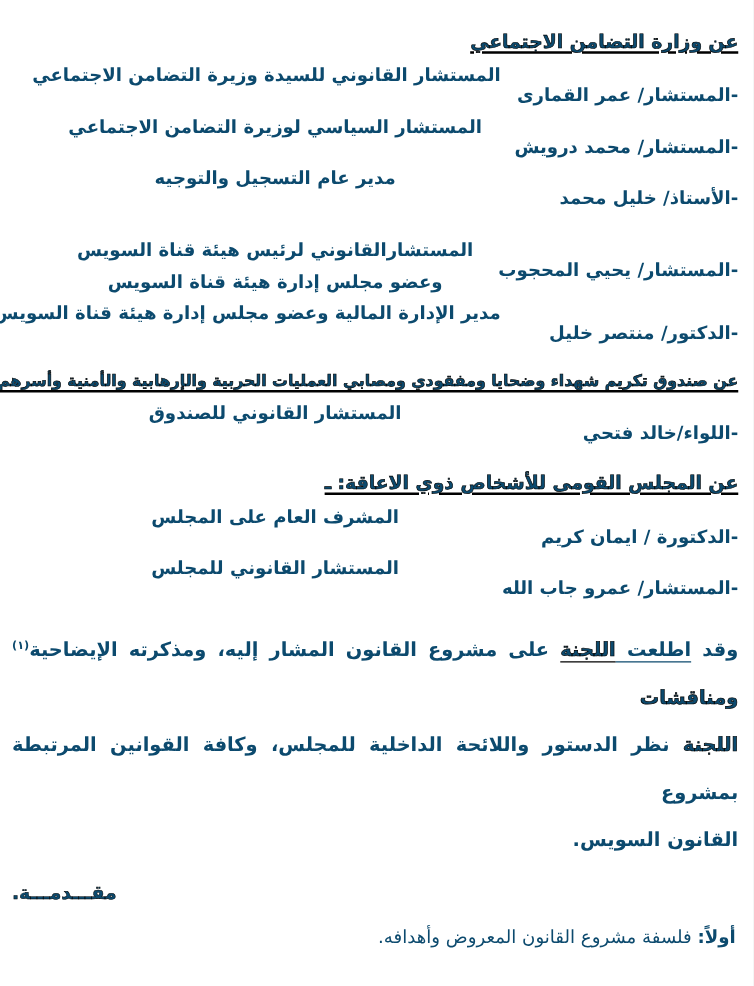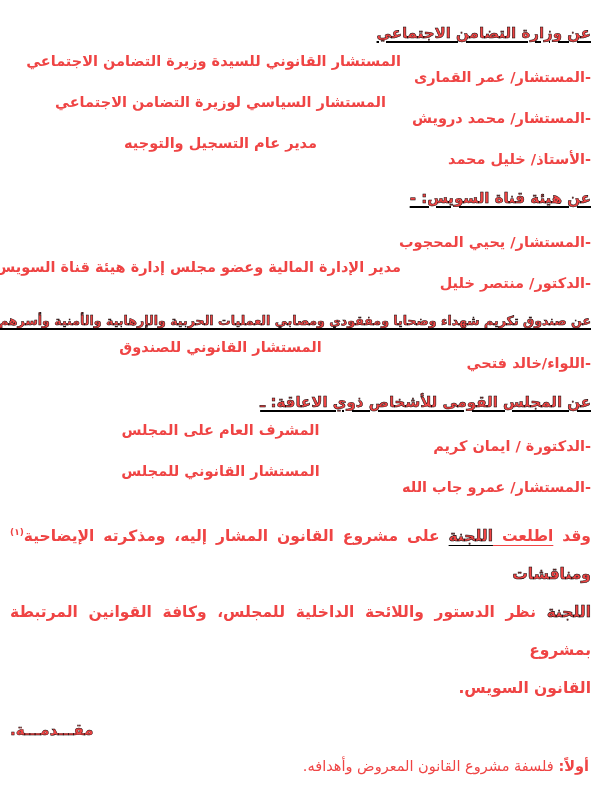--- a/index.html
+++ b/index.html
@@ -1,21 +1,21 @@
 <!DOCTYPE html>
 <html lang="ar" dir="rtl"><head>
 <meta charset="utf-8">
 <style>
   html,body{margin:0;padding:0;background:#e8e8e8;}
   .page{
     position:relative;
     width:603px;height:789px;
     margin:0 auto;
     background:#ffffff;
-    color:#ef4444;
+    color:#0c4a6e;
     direction:rtl;
     font-family:"DejaVu Sans", sans-serif;
     box-sizing:border-box;
     padding:24px 12px 0 10px;
     overflow:hidden;
   }
   
   .h{
     font-weight:bold;
     -webkit-text-stroke:0.5px #000;
@@ -75,23 +75,26 @@
     </div>
     <div class="row">
       <div class="name">-الأستاذ/ خليل محمد</div>
       <div class="roles">
           <div>مدير عام التسجيل والتوجيه</div>
         </div>
     </div>
   </div>
 
   <div class="sec">
-    <div class="h">عن هيئة قناة السويس: -</div>
     <div class="row">
       <div class="name">-المستشار/ يحيي المحجوب</div>
+      <div class="roles">
+        <div>المستشارالقانوني لرئيس هيئة قناة السويس</div>
+        <div>وعضو مجلس إدارة هيئة قناة السويس</div>
+      </div>
     </div>
     <div class="row">
       <div class="name">-الدكتور/ منتصر خليل</div>
       <div class="roles">
           <div>مدير الإدارة المالية وعضو مجلس إدارة هيئة قناة السويس</div>
         </div>
     </div>
   </div>
 
   <div class="sec">

